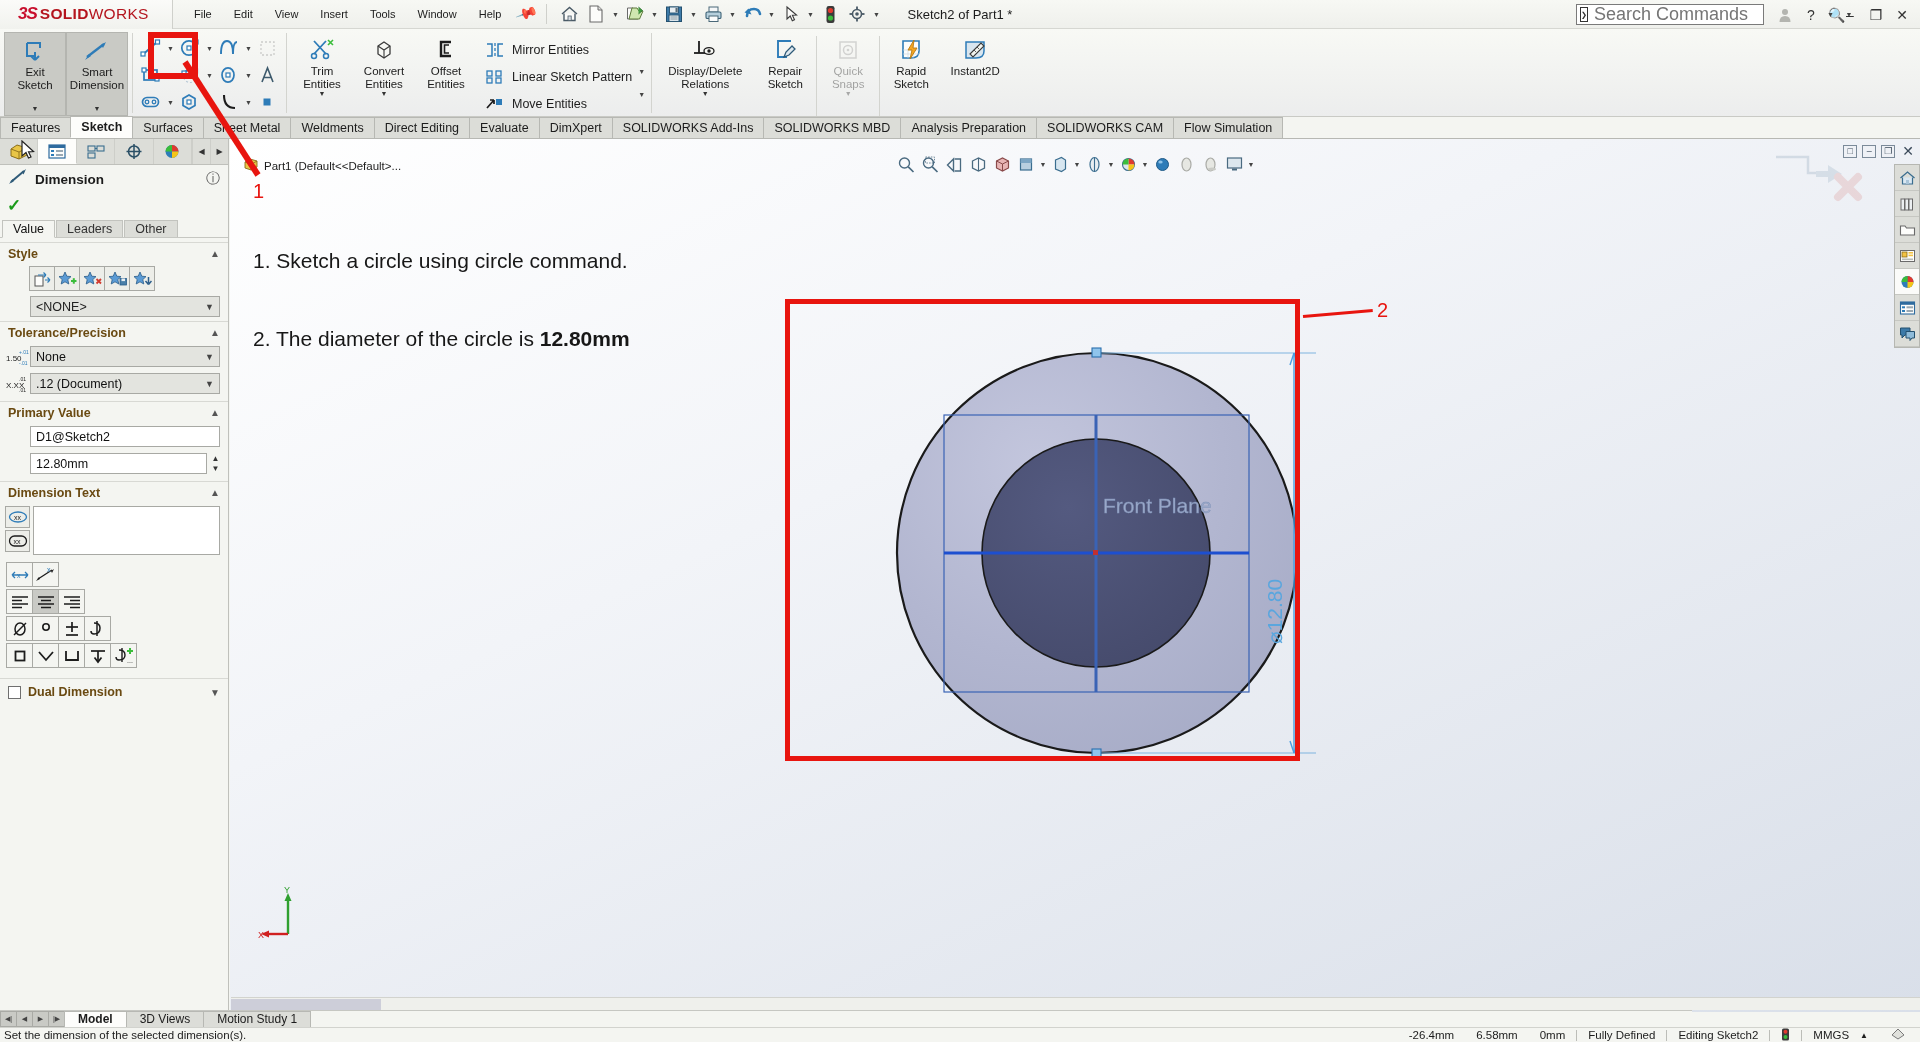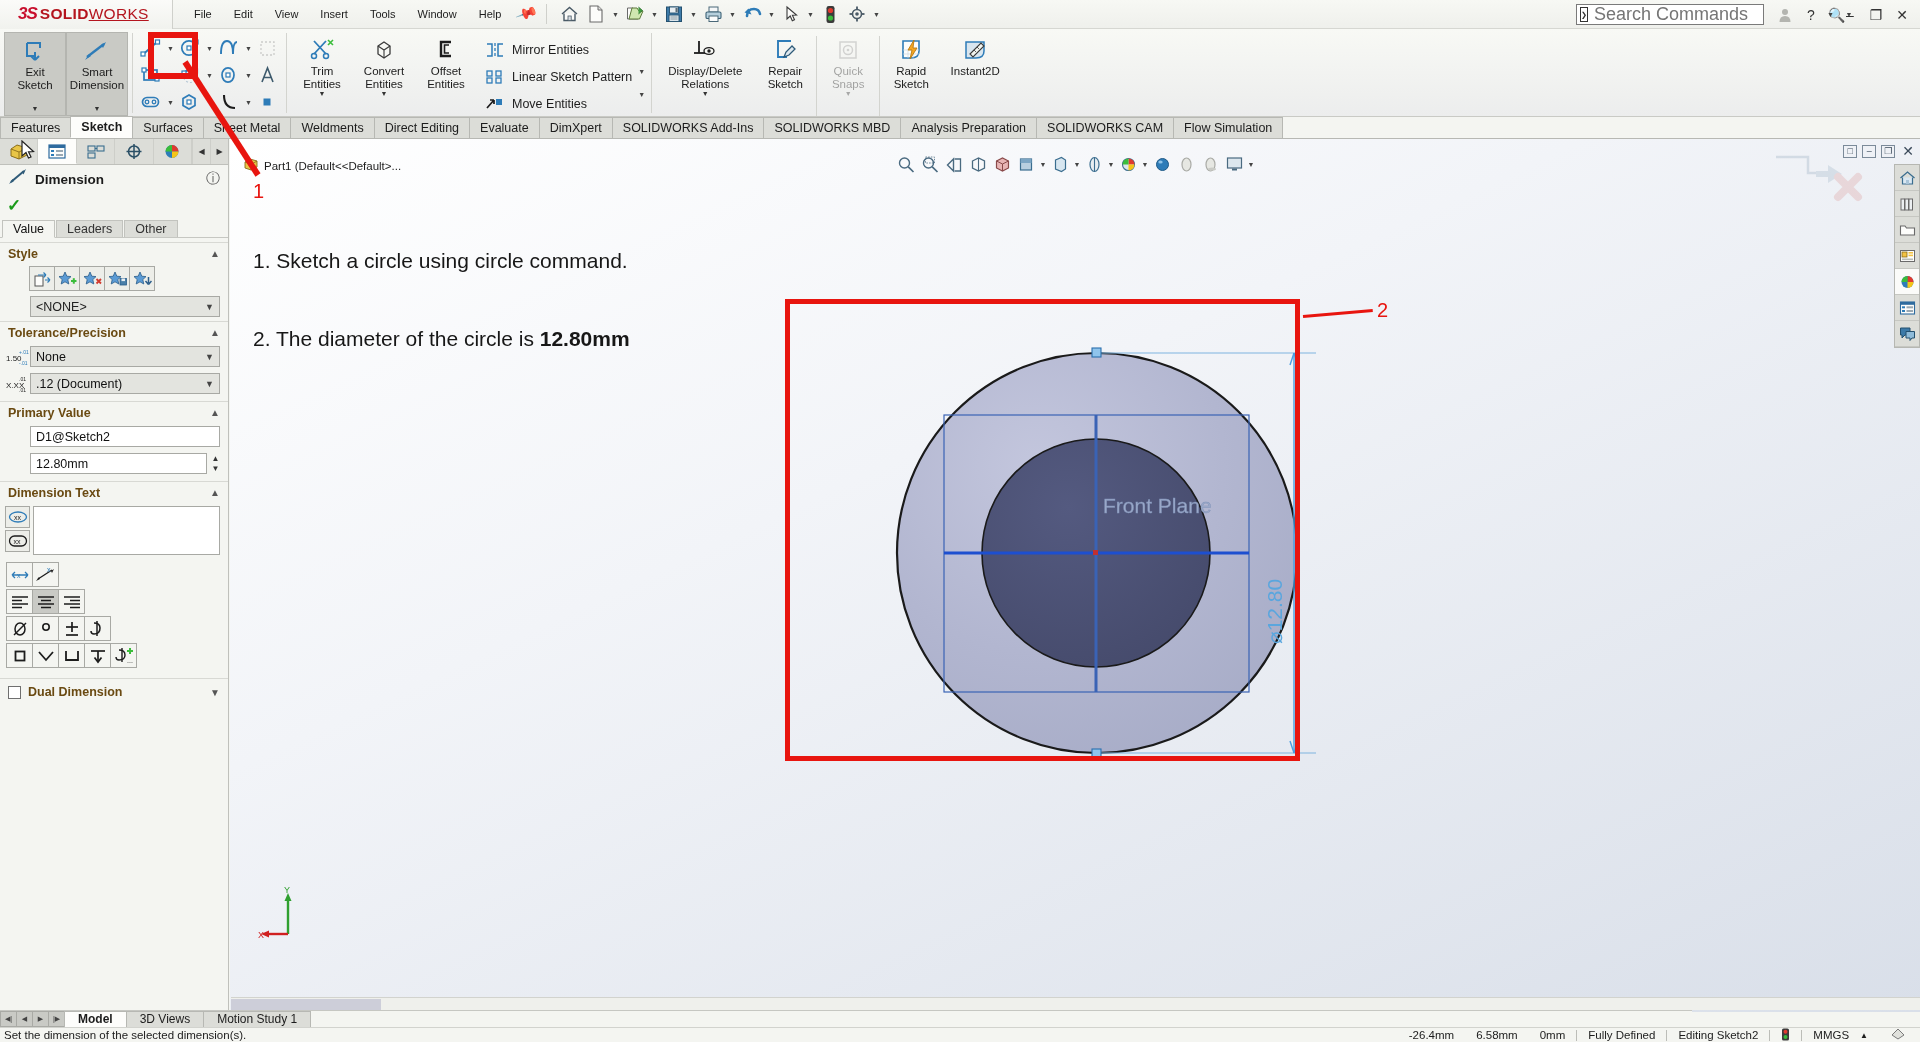--- a/index.html
+++ b/index.html
@@ -20,21 +20,21 @@
     border-bottom: 1px solid #d6d7d2;
     display: flex; align-items: center;
   }
   .logo-box {
     width: 173px; height: 29px; display: flex; align-items: center;
     padding-left: 18px; border-right: 1px solid #cfd0cb;
     background: linear-gradient(#fbfbf9,#f1f2ee);
   }
   .logo-ds { color: #c8102e; font-weight: bold; font-size: 17px; letter-spacing: -1px; font-style: italic; }
   .logo-solid { color: #b4151e; font-weight: bold; font-size: 15.5px; letter-spacing: 0.3px; margin-left: 3px; }
-  .logo-works { color: #b4151e; font-weight: normal; font-size: 15.5px; letter-spacing: 0.3px; text-decoration: underline; }
+  .logo-works { color: #b4151e; font-weight: normal; font-size: 15.5px; letter-spacing: 0.3px; }
   .menubar { display: flex; align-items: center; margin-left: 10px; }
   .menubar .mi {
     padding: 4px 11px; font-size: 11px; color: #1c1c1c; cursor: default;
   }
   .pin-icon { margin-left: 6px; color: #2e7cb8; font-size: 15px; transform: rotate(25deg); }
   .qa-sep { width: 1px; height: 20px; background: #cfd0cb; margin: 0 9px; }
   .qatoolbar { display: flex; align-items: center; gap: 1px; }
   .qa-btn { width: 26px; height: 24px; display: flex; align-items: center; justify-content: center; }
   .caret { font-size: 7px; color: #444; width: 11px; text-align: center; }
   .doc-title {
@@ -315,20 +315,21 @@
               <line x1="9" y1="1.5" x2="9" y2="4"></line>
               <line x1="9" y1="14" x2="9" y2="16.5"></line>
               <line x1="1.5" y1="9" x2="4" y2="9"></line>
               <line x1="14" y1="9" x2="16.5" y2="9"></line>
             </g>
           </svg>
       </div>
       <span class="caret">▼</span>
     </div>
 
+    <div class="doc-title">Sketch2 of Part1 *</div>
 
     <div class="title-right">
       <div class="searchbox">
         <span class="sq">❯</span>
         <input readonly="" placeholder="Search Commands" style="">
         <span class="mag">🔍</span>
         <span class="caret">▼</span>
       </div>
       <div class="winbtn">
         <svg width="16" height="16" viewBox="0 0 16 16">

